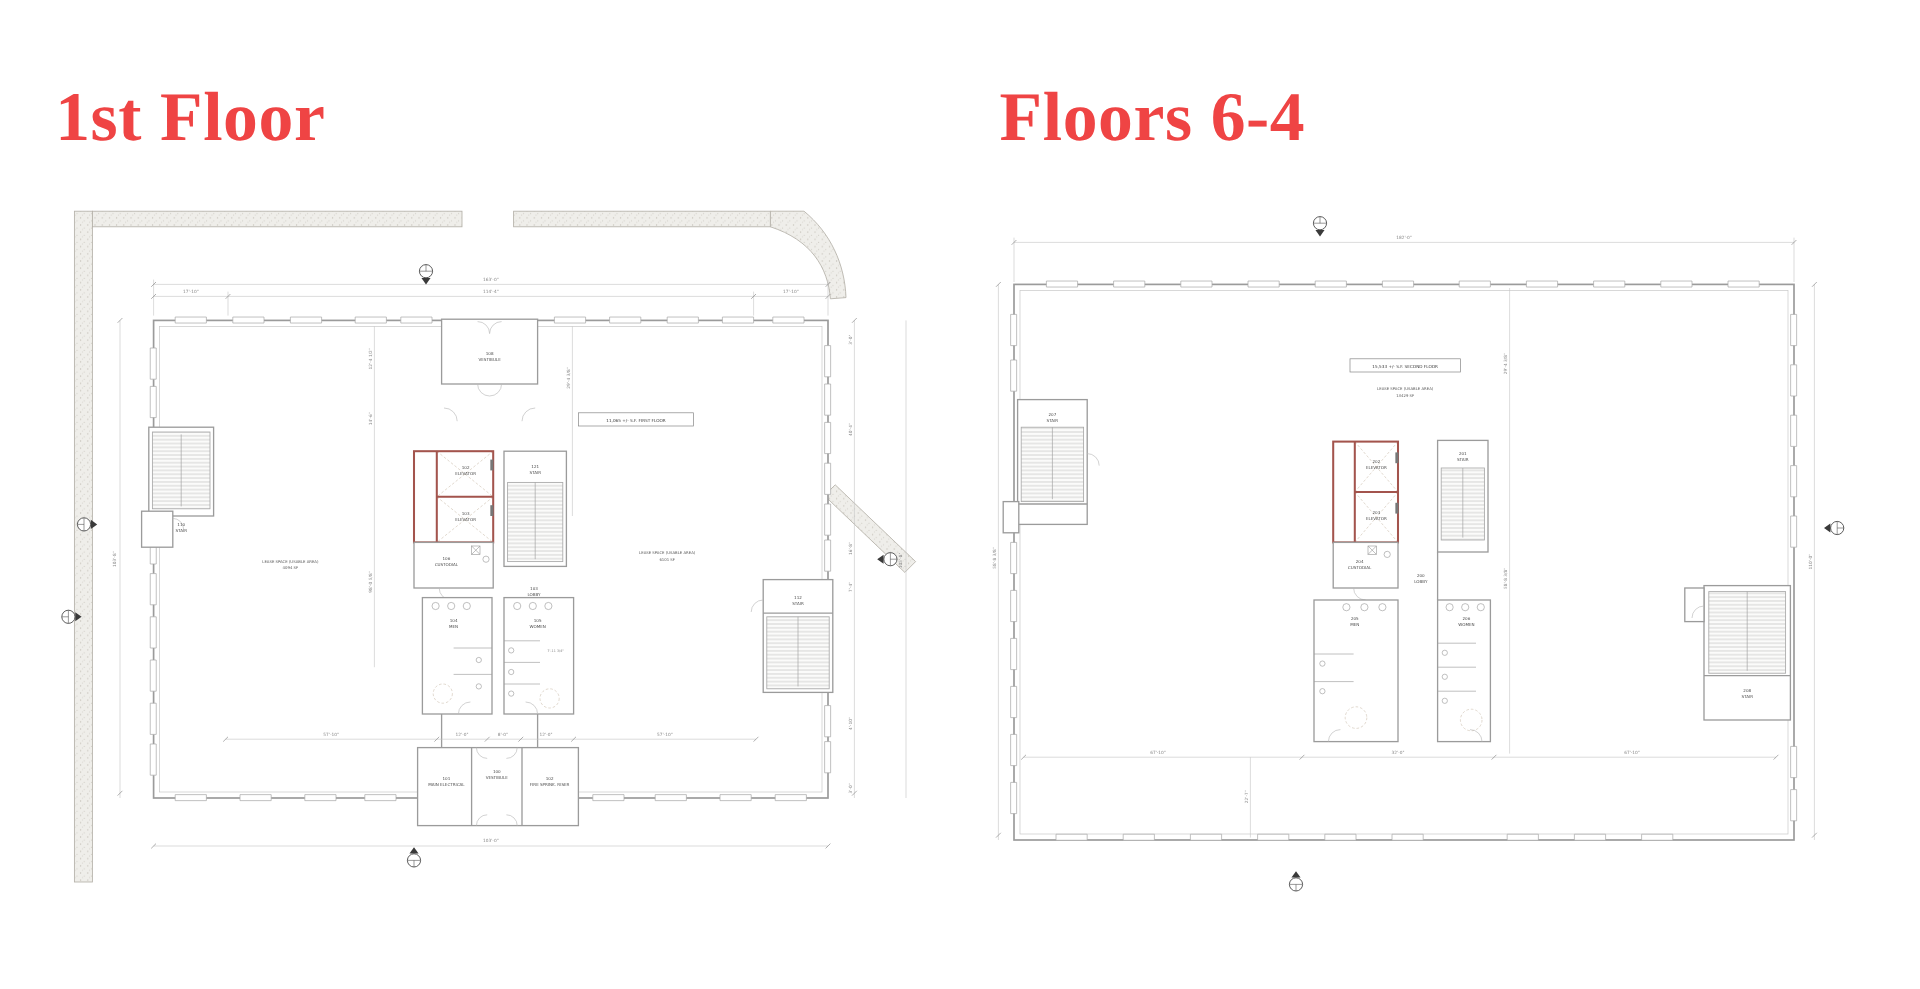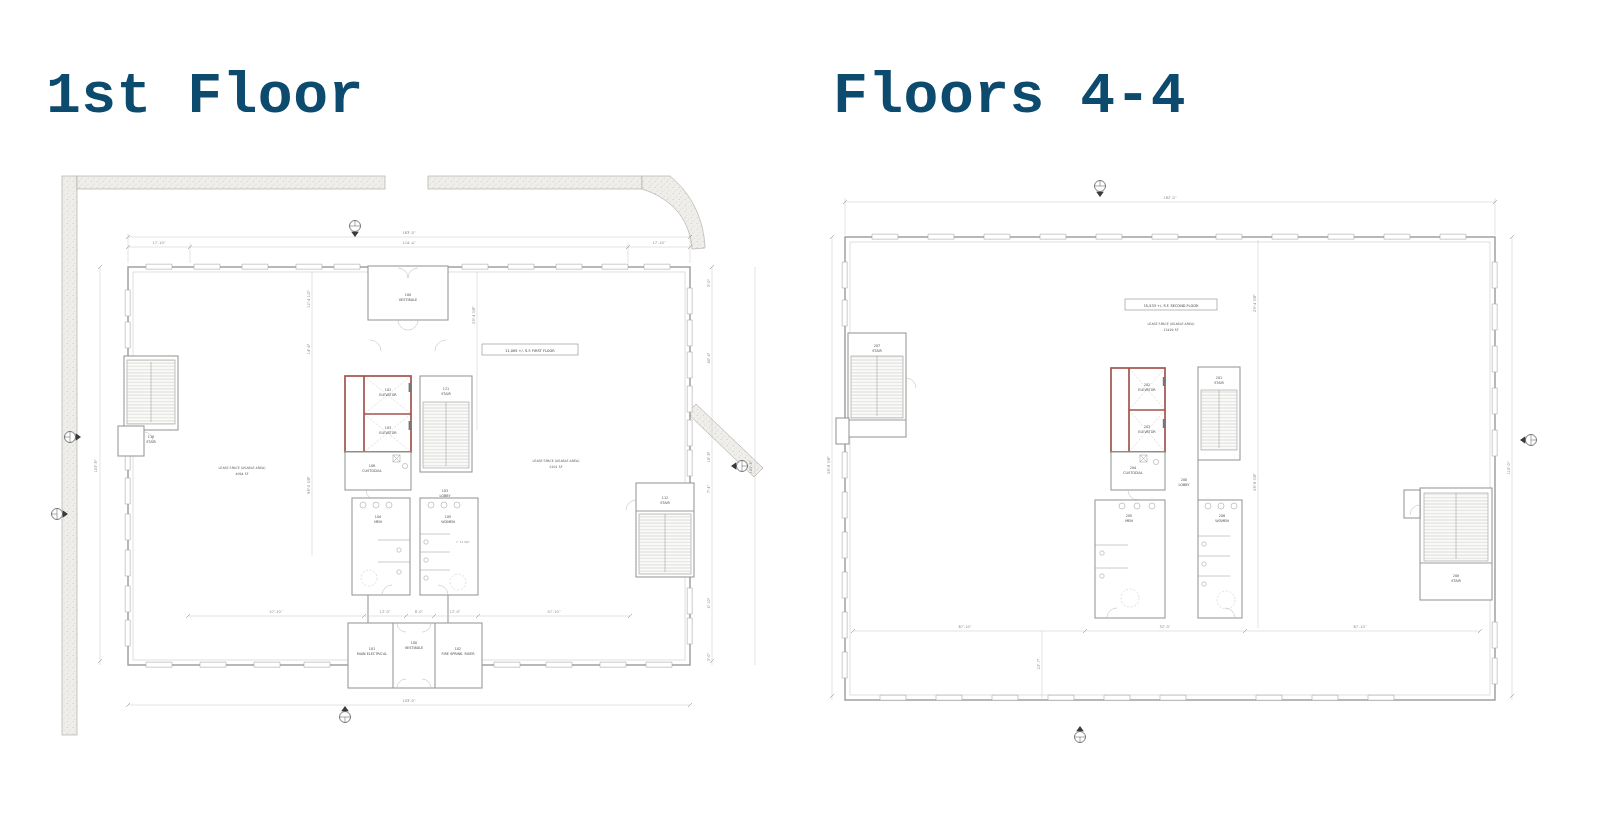--- a/index.html
+++ b/index.html
@@ -1,19 +1,19 @@
 <!DOCTYPE html>
 <html><head>
 <meta charset="utf-8">
 <style>
   *{margin:0;padding:0;box-sizing:border-box}
   html,body{width:1600px;height:824px;background:#ffffff;overflow:hidden;position:relative;
     font-family:"Liberation Sans",sans-serif}
-  .title{position:absolute;font-family:Liberation Mono, monospace;font-weight:600;
-    color:#0c4a6e;font-size:58px;letter-spacing:.5px;white-space:nowrap}
+  .title{position:absolute;font-family:Liberation Serif, serif;font-weight:600;
+    color:#ef4444;font-size:58px;letter-spacing:.5px;white-space:nowrap}
   svg{position:absolute}
   svg text{font-family:"DejaVu Sans",sans-serif}
   .dimtxt{font-size:3.6px;fill:#8a8a8a;text-anchor:middle}
   .rm{font-size:3.4px;fill:#4c4c4c;text-anchor:middle}
   .lease{font-size:3.2px;fill:#585858;text-anchor:middle}
   .areabox{font-size:3.5px;fill:#3c3c3c;text-anchor:middle}
   .tinydim{font-size:2.8px;fill:#8a8a8a;text-anchor:middle}
   .wallO{fill:#ffffff;stroke:#9b9b9b;stroke-width:1.4}
   .wallI{fill:none;stroke:#c9c9c9;stroke-width:.6}
   .room{fill:#ffffff;stroke:#9b9b9b;stroke-width:1.1}
@@ -26,21 +26,21 @@
   .dash{stroke:#ccc0ae;stroke-width:.5;stroke-dasharray:2.2 1.6;fill:none}
   .fix{fill:none;stroke:#9f9f9f;stroke-width:.55}
   .jamb{fill:#777777}
   .tread{fill:url(#tread);stroke:#a8a8a8;stroke-width:.7}
   .walk{fill:url(#stip);stroke:#b4b0a8;stroke-width:.7}
 </style>
 </head>
 <body>
 
 <div class="title" id="t1" style="left:46px;top:64px">1st Floor</div>
-<div class="title" id="t2" style="left:833px;top:64px">Floors 4-4</div>
+<div class="title" id="t2" style="left:833px;top:64px">Floors 6-4</div>
 
 <svg style="left:30px;top:165px" width="740" height="600" viewBox="30 165 740 600">
   <defs>
     <pattern id="stip" width="6" height="6" patternUnits="userSpaceOnUse">
       <rect width="6" height="6" fill="#efeeea"></rect>
       <circle cx="1.2" cy="1.5" r="0.5" fill="#c2beb5"></circle>
       <circle cx="4.2" cy="4" r="0.45" fill="#ccc8bf"></circle>
       <circle cx="2.8" cy="5.2" r="0.35" fill="#b8b4ab"></circle>
     </pattern>
     <pattern id="tread" width="5" height="3.2" patternUnits="userSpaceOnUse">

